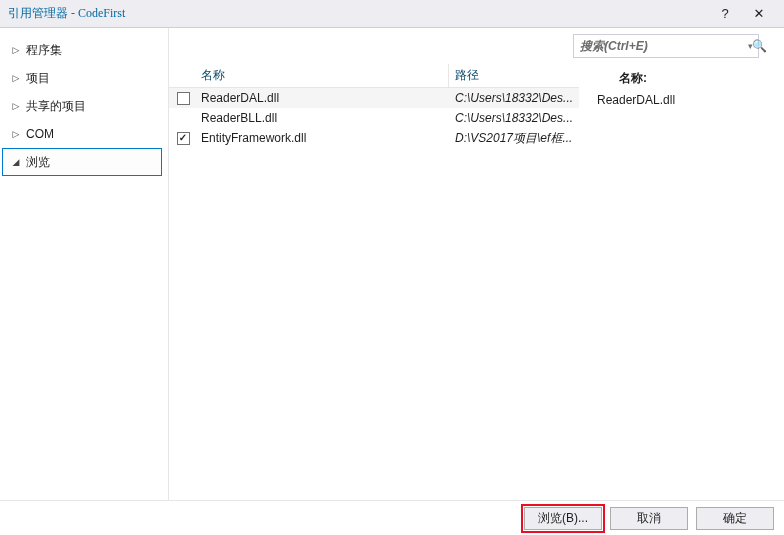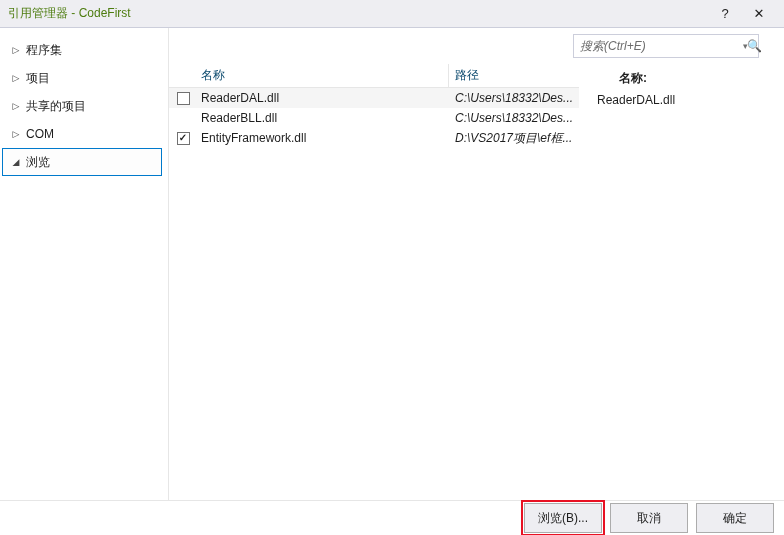--- a/index.html
+++ b/index.html
@@ -1,35 +1,35 @@
 <!DOCTYPE html>
 <html><head>
   <meta charset="utf-8">
   <style>
     * { margin: 0; padding: 0; box-sizing: border-box; font-family: "Microsoft YaHei", "Segoe UI", sans-serif; }
     body { width: 784px; height: 535px; background: #fff; font-size: 12px; color: #1e1e1e; overflow: hidden; }
     
     .titlebar { height: 28px; background: #eeeef2; display: flex; align-items: center; padding: 0 8px; border-bottom: 1px solid #cccedb; }
-    .titlebar-title { flex: 1; color: #4d7c0f; }
+    .titlebar-title { flex: 1; color: #0369a1; font-family: Liberation Serif, serif; }
     .titlebar-btn { width: 34px; height: 28px; display: flex; align-items: center; justify-content: center; color: #1e1e1e; cursor: pointer; font-size: 13px; }
     
     .content { display: flex; height: 472px; }
     
     .sidebar { width: 168px; padding: 8px 0; }
     .sidebar-item { display: flex; align-items: center; padding: 4px 10px; height: 28px; cursor: pointer; color: #1e1e1e; }
     .sidebar-item.selected { border: 1px solid #007acc; background: #fdfdfd; margin: 0 6px 0 2px; padding: 3px 7px; }
     .sidebar-item.sub { padding-left: 30px; }
     .tri { display: inline-flex; width: 12px; justify-content: center; margin-right: 4px; font-size: 9px; color: #444; }
     
     .main { flex: 1; display: flex; border-left: 1px solid #e6e6e6; }
     
     .list-area { width: 410px; display: flex; flex-direction: column; }
     .search-row { padding: 6px; display: flex; justify-content: flex-end; }
     .search-box { width: 186px; height: 24px; border: 1px solid #cccedb; display: flex; align-items: center; background: #fff; position: relative; margin-right: -186px; z-index: 2; }
-    .search-input { flex: 1; border: none; outline: none; padding: 0 6px; font-size: 12px; color: #6d28d9; font-style: italic; }
+    .search-input { flex: 1; border: none; outline: none; padding: 0 6px; font-size: 12px; color: #6d28d9; font-style: italic; font-weight: bold; }
     .search-input::placeholder { color: #6d6d6d; font-style: italic; }
     .search-dd { width: 16px; text-align: center; color: #717171; font-size: 9px; }
     .search-icon { width: 24px; text-align: center; color: #1e1e1e; font-size: 12px; }
     
     .details-area { width: 204px; padding-top: 6px; }
     .details-search-slot { height: 24px; margin: 0 6px 8px 0; }
     
     .cols { display: flex; border-bottom: 1px solid #e6e6e6; height: 24px; align-items: center; color: #0c4a6e; }
     .col-check { width: 28px; }
     .col-name { flex: 1; padding-left: 4px; border-right: 1px solid #e6e6e6; height: 100%; display: flex; align-items: center; }
@@ -40,21 +40,21 @@
     .row-check { width: 28px; display: flex; justify-content: center; align-items: center; }
     .chk { width: 13px; height: 13px; border: 1px solid #717171; background: #fff; display: inline-flex; align-items: center; justify-content: center; font-size: 10px; line-height: 1; }
     .chk.checked::after { content: "✓"; color: #1e1e1e; font-weight: bold; }
     .row-name { flex: 1; padding-left: 4px; white-space: nowrap; overflow: hidden; }
     .row-path { width: 130px; padding-left: 6px; white-space: nowrap; overflow: hidden; text-overflow: ellipsis; font-style: italic; }
     
     .details-label { font-weight: bold; padding: 4px 8px; margin-left: 32px; }
     .details-value { padding: 2px 8px 2px 18px; }
     
     .footer { height: 35px; display: flex; align-items: center; justify-content: flex-end; gap: 8px; padding: 0 10px; border-top: 1px solid #e6e6e6; }
-    .btn { height: 30px; min-width: 78px; padding: 0 10px; border: 1px solid #acacac; background: #eeeef2; color: #1e1e1e; font-size: 12px; cursor: pointer; }
+    .btn { height: 23px; min-width: 78px; padding: 0 10px; border: 1px solid #acacac; background: #eeeef2; color: #1e1e1e; font-size: 12px; cursor: pointer; }
     .btn.highlighted { outline: 2px solid #e81123; outline-offset: 1px; }
   </style>
 </head>
 <body>
 
 <div class="titlebar">
   <span class="titlebar-title">引用管理器 - CodeFirst</span>
   <div class="titlebar-btn">?</div>
   <div class="titlebar-btn">✕</div>
 </div>

